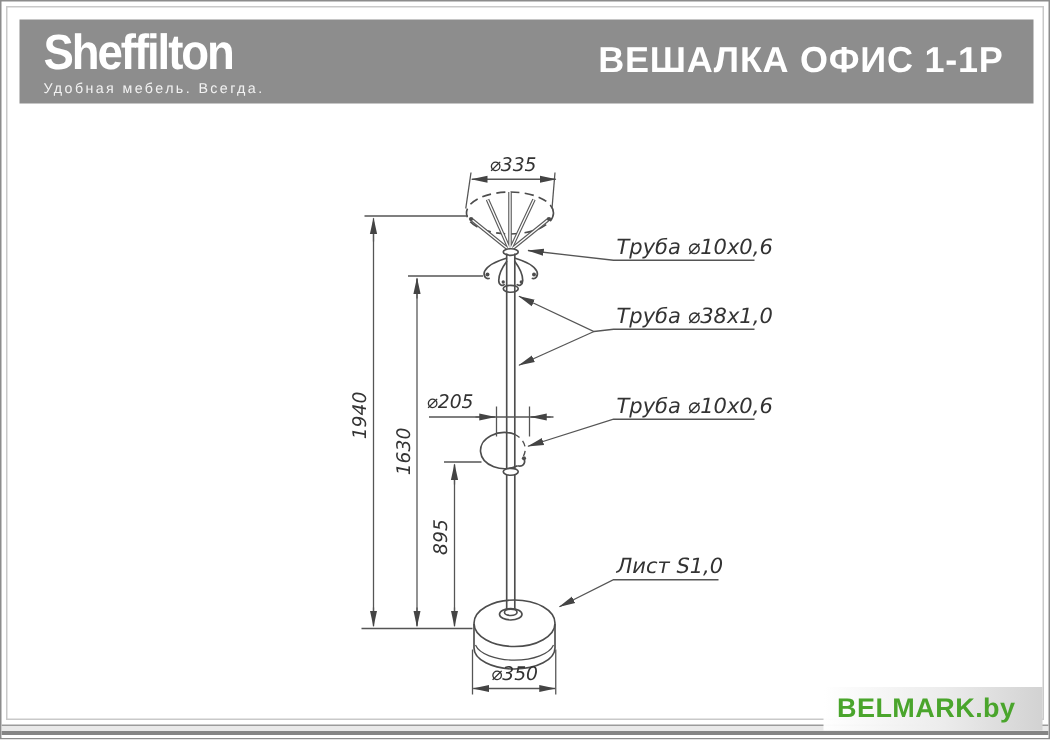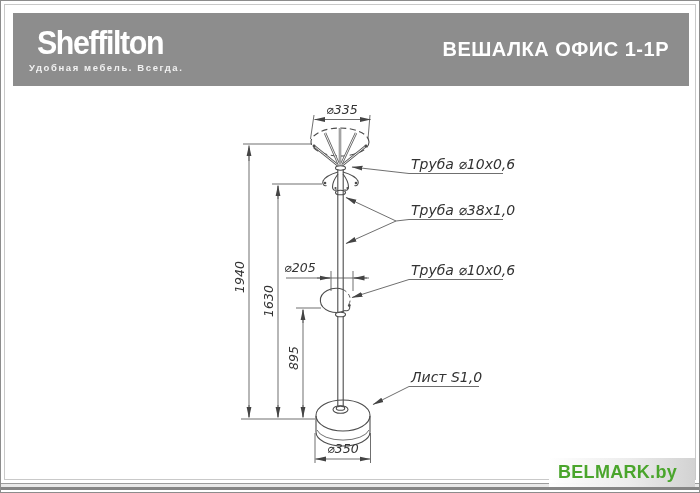--- a/index.html
+++ b/index.html
@@ -10,33 +10,33 @@
   }
   .frame-inner{
     position:absolute;left:3px;top:3px;right:3px;bottom:12px;
     border:1px solid #c9c9c9;pointer-events:none;
   }
   .bottom-band{
     position:absolute;left:0;right:0;top:482px;height:8px;
     background:linear-gradient(#9b9b9b 1px,#e9e9e9 1px,#e9e9e9 4px,#858585 4px,#858585 7px,#fff 7px);
   }
   .header{
-    position:absolute;left:12px;top:12px;width:676px;height:73px;
+    position:absolute;left:12px;top:12px;width:676px;height:56px;
     background:#8d8d8d;display:flex;align-items:center;justify-content:space-between;
-    box-sizing:border-box;padding:0 20px 0 16px;text-align:center;
+    box-sizing:border-box;padding:0 20px 0 16px;
   }
   .brand{
     color:#ffffff;font-weight:bold;font-size:33px;letter-spacing:-1.5px;
     line-height:1;transform:scaleX(.92);transform-origin:left center;
   }
   .tagline{
-    color:#f2f2f2;font-weight:bold;font-size:9.5px;letter-spacing:1.6px;margin-top:3px;
+    color:#f2f2f2;font-weight:normal;font-size:9.5px;letter-spacing:1.6px;margin-top:3px;
   }
   .title{
-    color:#ffffff;font-weight:bold;font-size:20px;letter-spacing:.5px;white-space:nowrap;
+    color:#ffffff;font-weight:bold;font-size:24px;letter-spacing:.5px;white-space:nowrap;
   }
   svg.drawing{position:absolute;left:0;top:0;}
   .dim{font:italic 12.5px "DejaVu Sans",sans-serif;fill:#333;}
   .callout{font:italic 14px "DejaVu Sans",sans-serif;fill:#333;}
   .watermark{
     position:absolute;left:548px;top:457px;width:146px;height:29px;
     background:linear-gradient(90deg,rgba(255,255,255,.97) 0%,#ececec 55%,#d2d2d2 100%);
     display:flex;align-items:center;box-sizing:border-box;padding-left:9px;z-index:5;
   }
   .watermark span{color:#4aa52c;font-weight:bold;font-size:18px;letter-spacing:.3px;text-align:center;}

